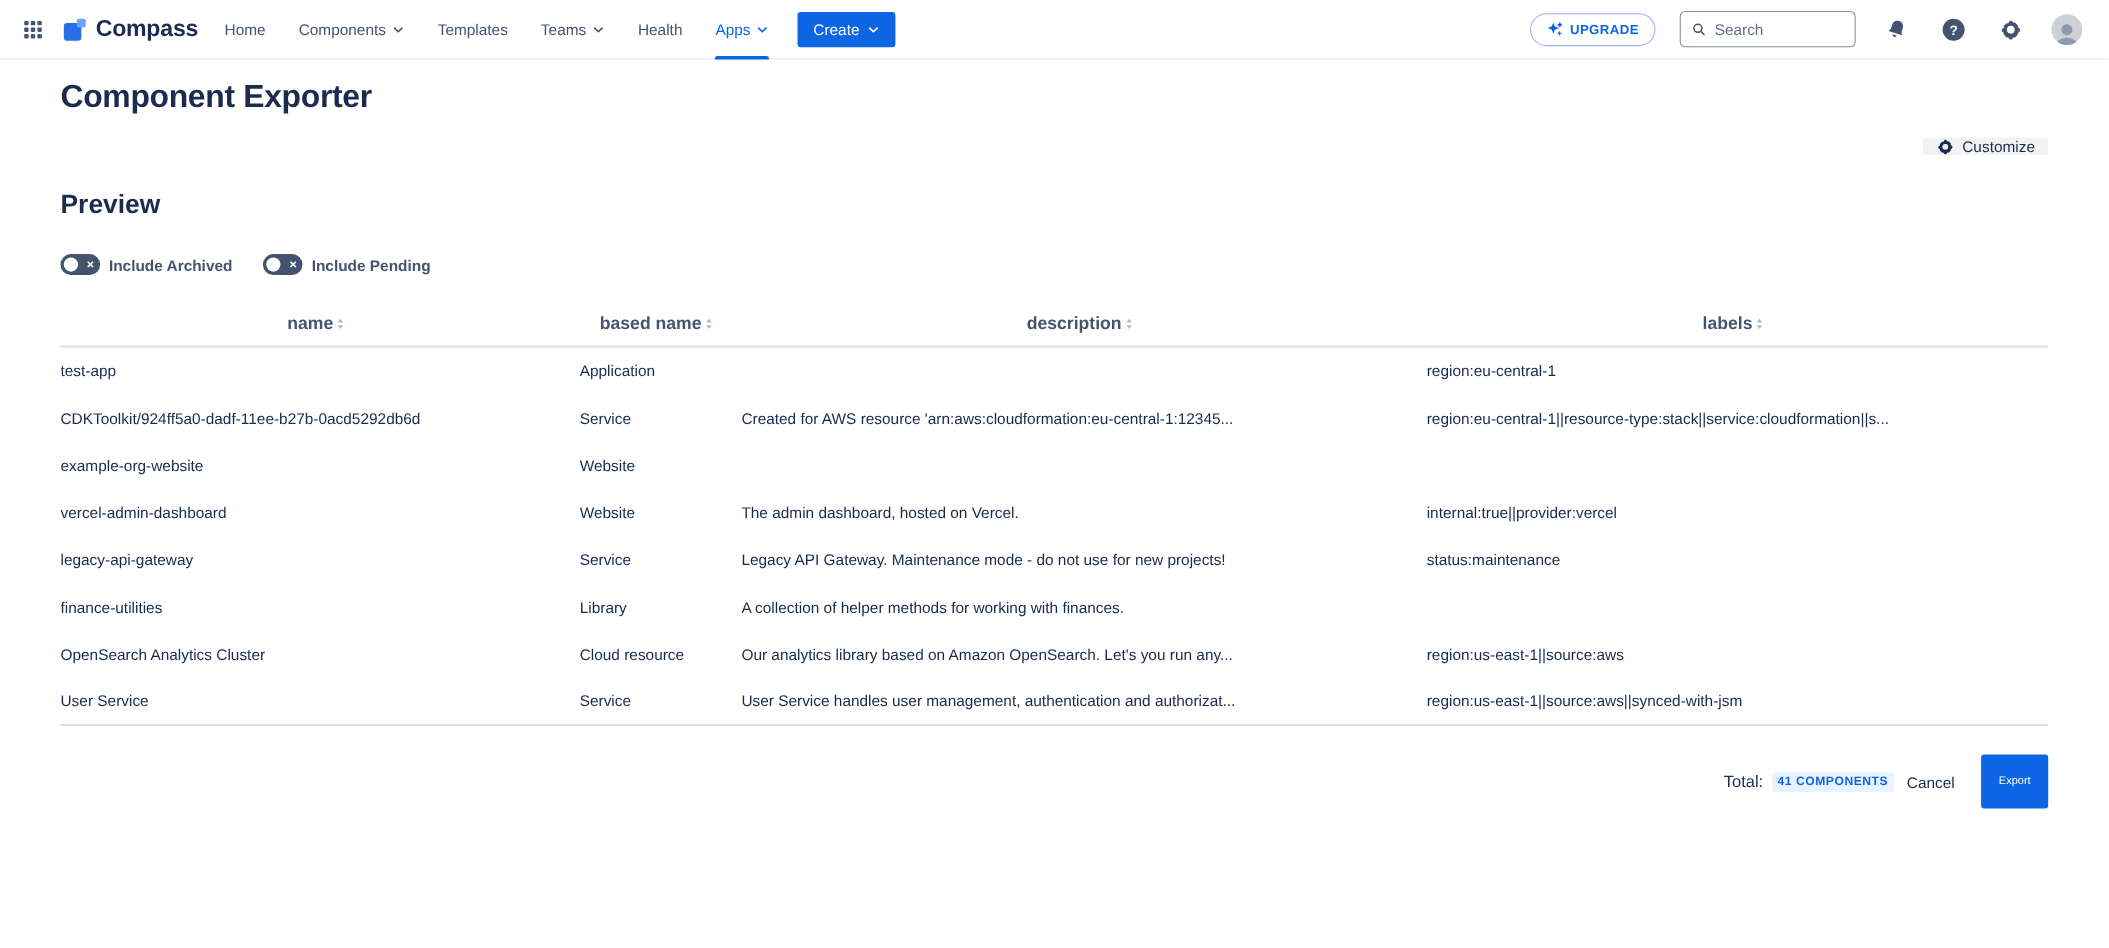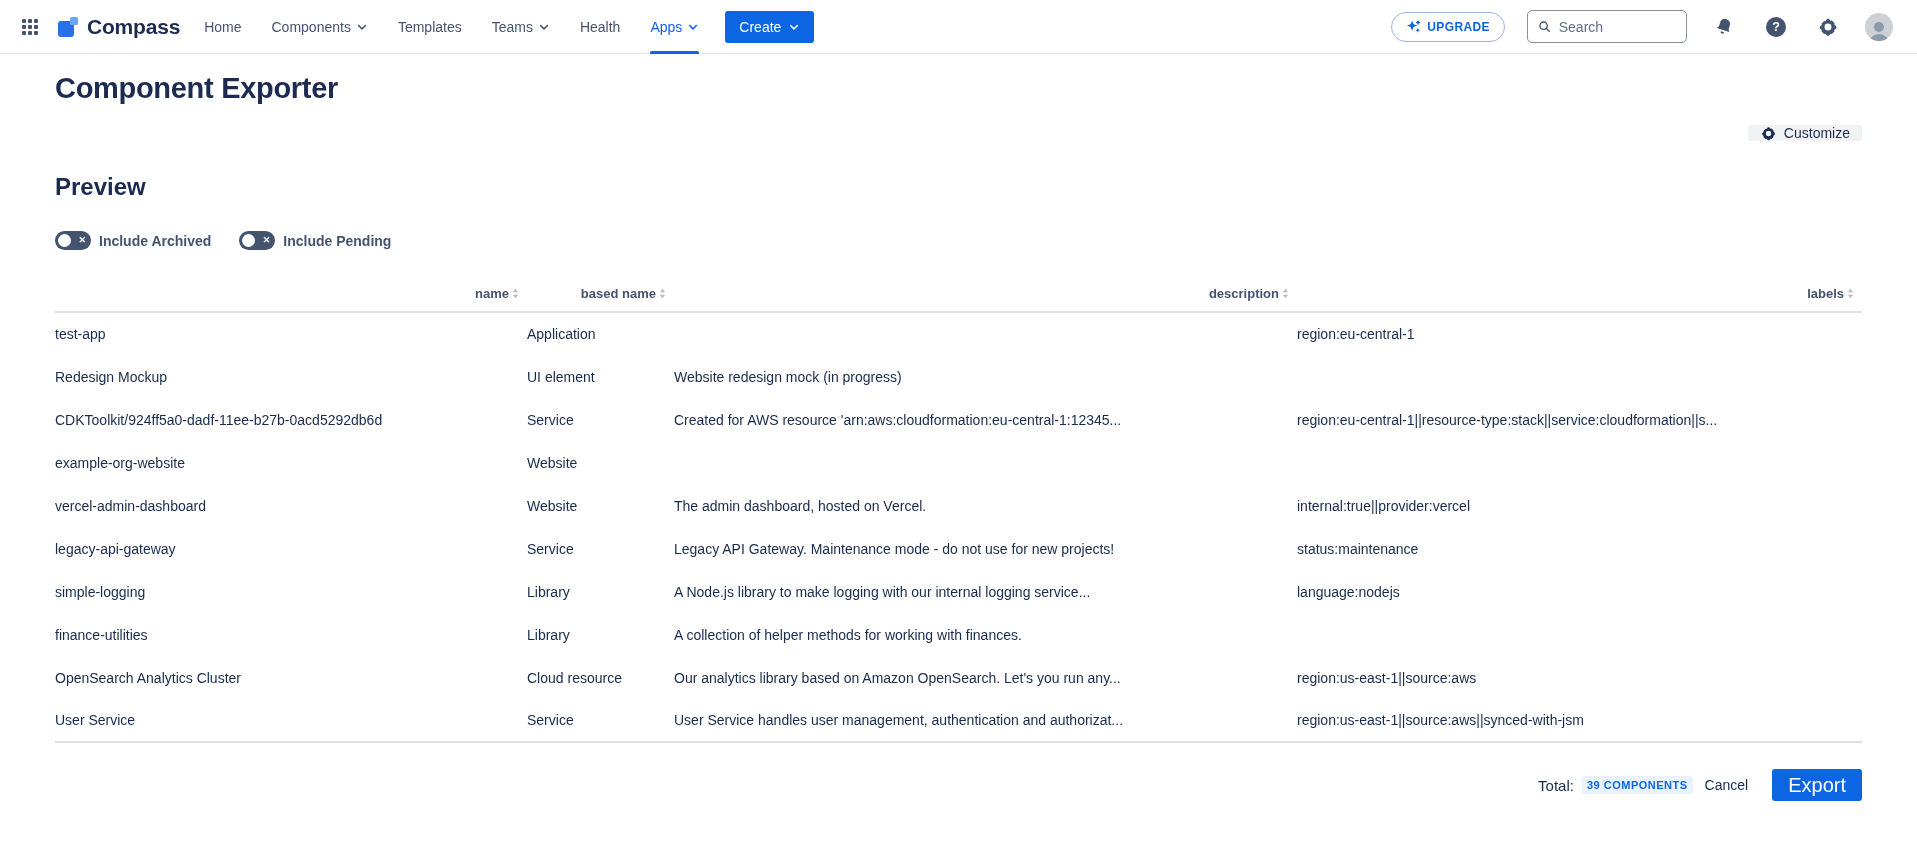--- a/index.html
+++ b/index.html
@@ -35,32 +35,32 @@
   .toggles { display:flex; align-items:center; gap:28px; margin-top:30px; }
   .toggle-group { display:flex; align-items:center; gap:8px; cursor:pointer; }
   .toggle { position:relative; width:36px; height:19px; background:#44546F; border-radius:10px; display:inline-block; }
   .toggle .knob { position:absolute; left:3px; top:3px; width:13px; height:13px; border-radius:50%; background:#fff; }
   .toggle .cross { position:absolute; right:5px; top:50%; transform:translateY(-52%); color:#fff; font-size:9px; font-weight:700; line-height:1; }
   .toggle-label { font-size:14px; font-weight:700; color:#44546F; }
 
   
   table { width:100%; border-collapse:collapse; table-layout:fixed; margin-top:30px; border-bottom:2px solid #DCDFE4; }
   col.c-name { width:472px; } col.c-type { width:147px; } col.c-desc { width:623px; } col.c-labels { width:auto; }
-  th { text-align:right; font-size:13px; font-weight:700; color:#44546F; padding:6px 8px 10px 0; border-bottom:2px solid #DCDFE4; white-space:nowrap; }
+  th { text-align:center; font-size:16px; font-weight:700; color:#44546F; padding:6px 8px 10px 0; border-bottom:2px solid #DCDFE4; white-space:nowrap; }
   th .sort { margin-left:3px; vertical-align:-1px; }
   td { font-size:14px; color:#172B4D; height:43px; padding:0 18px 0 0; white-space:nowrap; overflow:hidden; text-overflow:clip; }
 
   
   .table-footer { display:flex; align-items:center; justify-content:flex-end; margin-top:26px; }
   .total-wrap { display:flex; align-items:center; gap:8px; }
   .total-label { font-size:15px; color:#172B4D; }
   .total-badge { background:#E9F2FF; color:#0C66E4; font-size:11px; font-weight:700; letter-spacing:0.5px; padding:3px 5px; border-radius:3px; }
   .actions { display:flex; align-items:center; gap:12px; }
   .cancel-btn { background:transparent; border:none; font-size:14px; font-weight:500; color:#172B4D; padding:8px 12px; font-family:inherit; cursor:pointer; border-radius:3px; }
-  .export-btn { background:#0C66E4; border:none; color:#fff; font-size:20px; font-weight:500; padding:0 16px; height:32px; border-radius:3px; font-family:inherit; cursor:pointer; }
+  .export-btn { background:#0C66E4; border:none; color:#fff; font-size:10px; font-weight:500; padding:0 16px; height:49px; border-radius:3px; font-family:inherit; cursor:pointer; }
 </style>
 </head>
 <body>
 
 <nav class="topnav">
   <button class="appswitcher">
     <span class="grid-icon">
         <i></i>
         <i></i>
         <i></i>
@@ -221,26 +221,20 @@
       </tr>
     </thead>
     <tbody id="table-body">
         <tr>
           <td>test-app</td>
           <td>Application</td>
           <td></td>
           <td>region:eu-central-1</td>
         </tr>
         <tr>
-          <td>Redesign Mockup</td>
-          <td>UI element</td>
-          <td>Website redesign mock (in progress)</td>
-          <td></td>
-        </tr>
-        <tr>
           <td>CDKToolkit/924ff5a0-dadf-11ee-b27b-0acd5292db6d</td>
           <td>Service</td>
           <td>Created for AWS resource 'arn:aws:cloudformation:eu-central-1:12345...</td>
           <td>region:eu-central-1||resource-type:stack||service:cloudformation||s...</td>
         </tr>
         <tr>
           <td>example-org-website</td>
           <td>Website</td>
           <td></td>
           <td></td>
@@ -251,26 +245,20 @@
           <td>The admin dashboard, hosted on Vercel.</td>
           <td>internal:true||provider:vercel</td>
         </tr>
         <tr>
           <td>legacy-api-gateway</td>
           <td>Service</td>
           <td>Legacy API Gateway. Maintenance mode - do not use for new projects!</td>
           <td>status:maintenance</td>
         </tr>
         <tr>
-          <td>simple-logging</td>
-          <td>Library</td>
-          <td>A Node.js library to make logging with our internal logging service...</td>
-          <td>language:nodejs</td>
-        </tr>
-        <tr>
           <td>finance-utilities</td>
           <td>Library</td>
           <td>A collection of helper methods for working with finances.</td>
           <td></td>
         </tr>
         <tr>
           <td>OpenSearch Analytics Cluster</td>
           <td>Cloud resource</td>
           <td>Our analytics library based on Amazon OpenSearch. Let's you run any...</td>
           <td>region:us-east-1||source:aws</td>
@@ -280,20 +268,20 @@
           <td>Service</td>
           <td>User Service handles user management, authentication and authorizat...</td>
           <td>region:us-east-1||source:aws||synced-with-jsm</td>
         </tr>
       </tbody>
   </table>
 
   <div class="table-footer">
     <div class="total-wrap">
       <span class="total-label">Total:</span>
-      <span class="total-badge">39 COMPONENTS</span>
+      <span class="total-badge">41 COMPONENTS</span>
     </div>
     <div class="actions">
       <button class="cancel-btn">Cancel</button>
       <button class="export-btn">Export</button>
     </div>
   </div>
 </main>
 
 </body></html>

